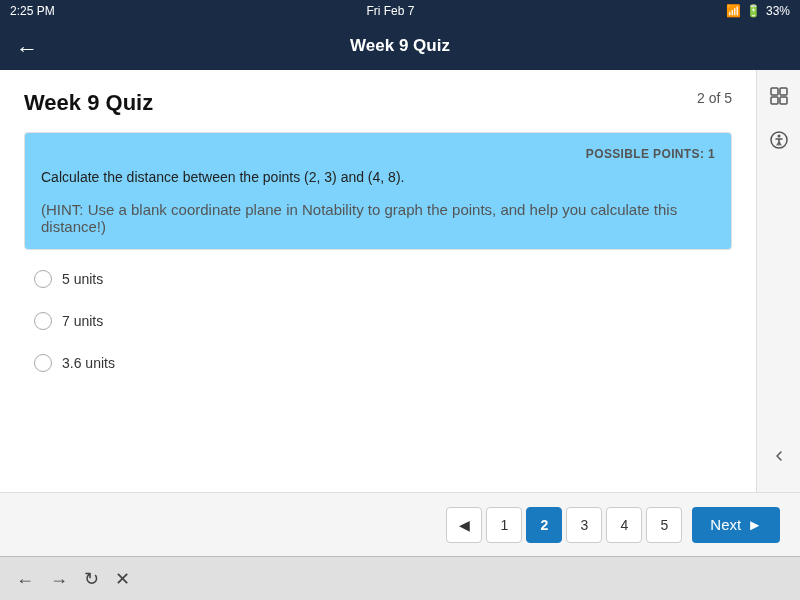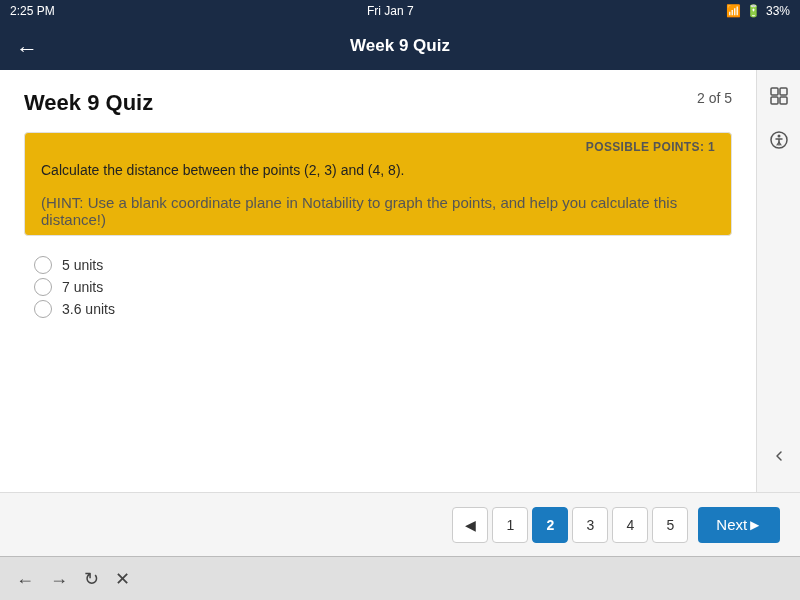--- a/index.html
+++ b/index.html
@@ -88,24 +88,24 @@
       font-weight: 700;
       color: #111;
     }
     .quiz-progress {
       font-size: 14px;
       color: #555;
       margin-top: 0;
     }
 
     .question-block {
-      background: #eab308;
+      background: #7dd3fc;
       border: 1px solid #e0e0e0;
       border-radius: 4px;
-      padding: 7px 16px;
+      padding: 14px 16px;
       margin-bottom: 10px;
     }
     .possible-points {
       text-align: right;
       font-size: 12px;
       color: #555;
       margin-bottom: 8px;
       text-transform: uppercase;
       font-weight: 600;
       letter-spacing: 0.03em;
@@ -118,21 +118,21 @@
     .question-hint {
       font-size: 15px;
       color: #555;
       margin-bottom: 0;
     }
 
     .answers {
       padding: 10px 0 0 10px;
       display: flex;
       flex-direction: column;
-      gap: 4px;
+      gap: 24px;
     }
     .answer-option {
       display: flex;
       align-items: center;
       gap: 10px;
       cursor: pointer;
     }
     .radio-circle {
       width: 18px;
       height: 18px;
@@ -213,20 +213,21 @@
       background: #1a7abf;
       color: white;
       border: none;
       border-radius: 4px;
       padding: 8px 18px;
       font-size: 15px;
       font-weight: 500;
       cursor: pointer;
       display: flex;
       align-items: center;
+      gap: 6px;
       margin-left: 6px;
       height: 36px;
     }
 
     
     .browser-bar {
       background: #e0e0e0;
       border-top: 1px solid #bbb;
       height: 44px;
       display: flex;
@@ -243,21 +244,21 @@
       color: #444;
       display: flex;
       align-items: center;
     }
   </style>
 </head>
 <body>
 
 <div class="status-bar">
   <span>2:25 PM</span>
-  <span>Fri Jan 7</span>
+  <span>Fri Feb 7</span>
   <div class="status-bar-right">
     <span>📶</span>
     <span>🔋</span>
     <span>33%</span>
   </div>
 </div>
 
 <div class="header">
   <button class="header-back">←</button>
   <span class="header-title">Week 9 Quiz</span>

